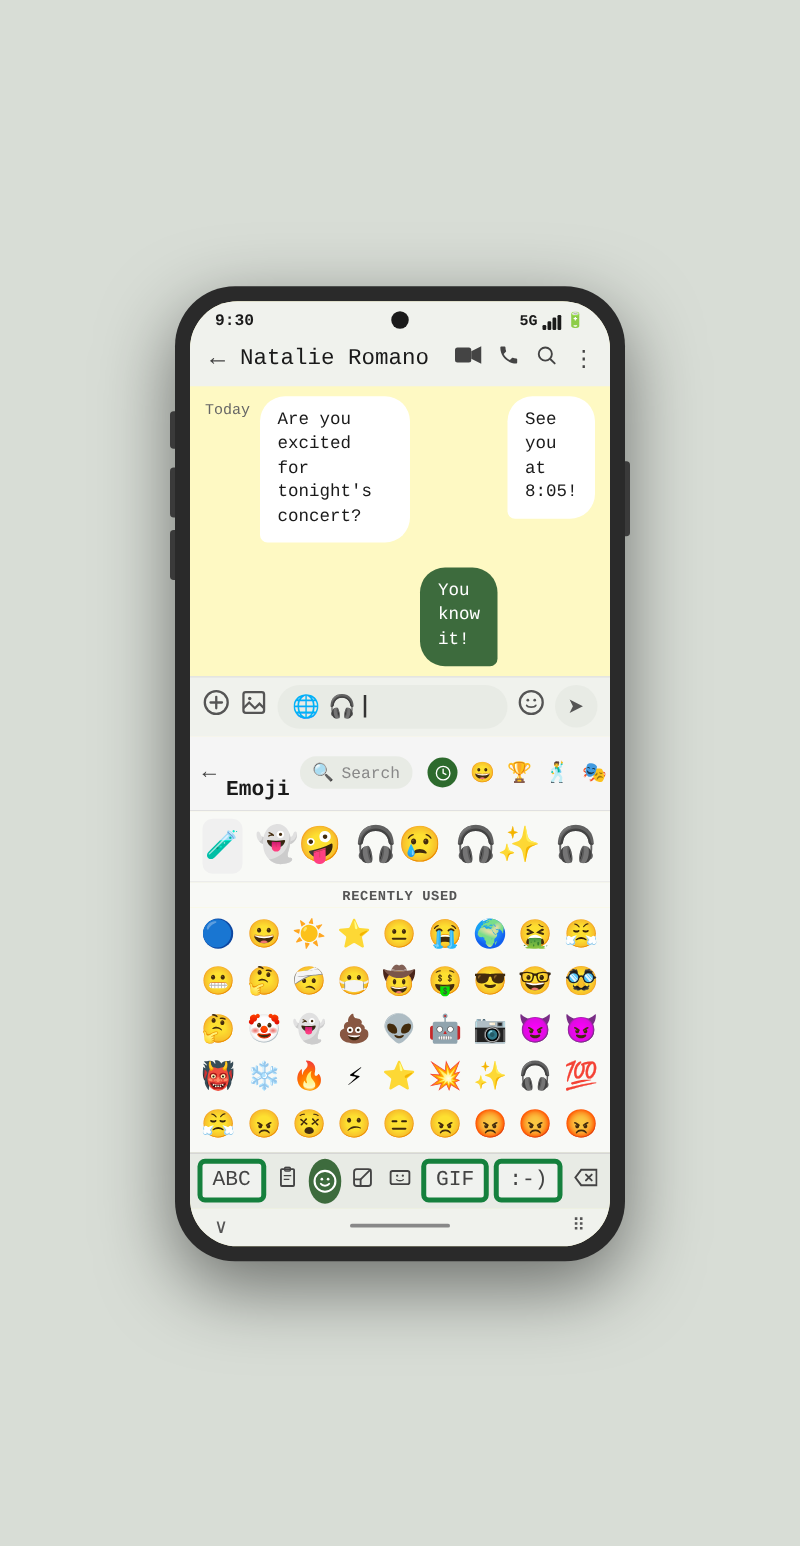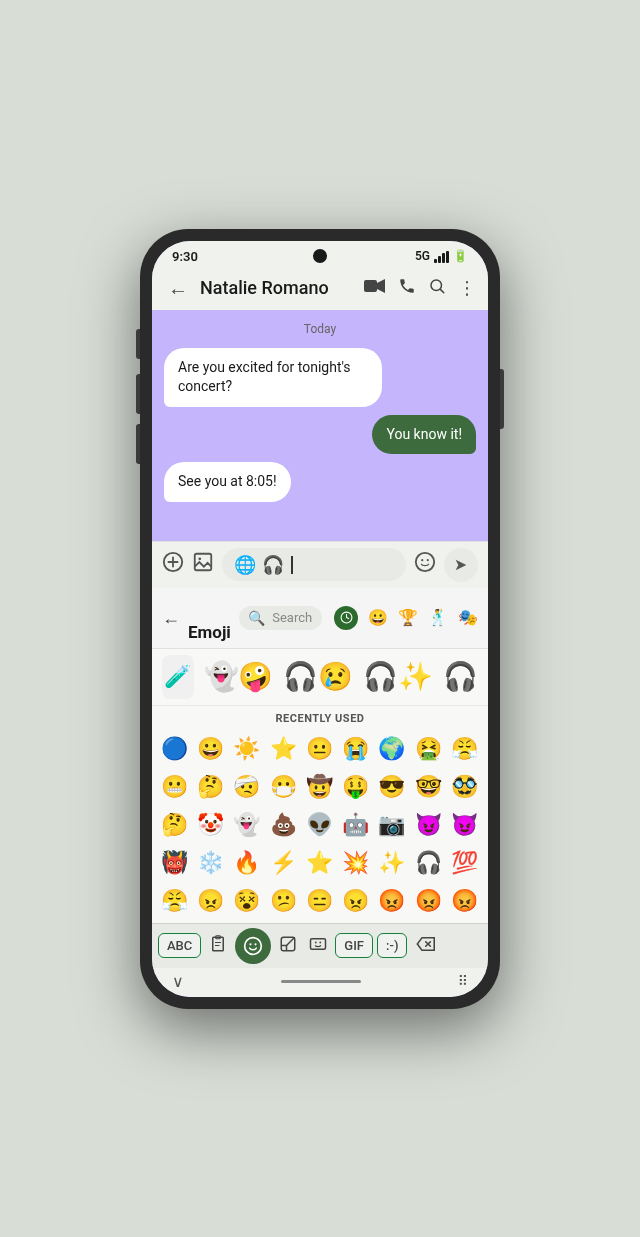--- a/index.html
+++ b/index.html
@@ -16,25 +16,26 @@
       height: 780px;
       background: #2a2a2a;
       border-radius: 48px;
       padding: 12px;
       box-shadow: 0 20px 60px rgba(0,0,0,0.5);
       position: relative;
     }
     .phone-screen {
       width: 100%;
       height: 100%;
-      background: #c4b5fd;
+      background: #fef9c3;
       border-radius: 38px;
       overflow: hidden;
       display: flex;
       flex-direction: column;
+      font-family: Liberation Mono, monospace;
     }
     .status-bar {
       display: flex;
       justify-content: space-between;
       align-items: center;
       padding: 8px 20px 4px;
       background: #f0f2ed;
       position: relative;
     }
     .status-time {
@@ -102,21 +103,21 @@
       font-size: 18px;
       cursor: pointer;
     }
 
     
     .chat-area {
       flex: 1;
       padding: 8px 12px;
       overflow-y: auto;
       display: flex;
-      flex-direction: column;
+      flex-direction: row;
       gap: 8px;
     }
     .date-label {
       text-align: center;
       font-size: 12px;
       color: #666;
       margin: 4px 0;
     }
     .message-bubble {
       max-width: 70%;
@@ -285,27 +286,27 @@
     
     .keyboard-bottom {
       display: flex;
       align-items: center;
       padding: 4px 6px;
       background: #e8ebe5;
       border-top: 1px solid #d0d0d0;
       gap: 4px;
     }
     .kb-btn {
-      font-size: 13px;
+      font-size: 17px;
       color: #444;
       padding: 4px 8px;
       border-radius: 6px;
       cursor: pointer;
       background: #f0f2ef;
-      border: 1px solid #15803d;
+      border: 4px solid #15803d;
       font-weight: 500;
     }
     .kb-icon-btn {
       font-size: 18px;
       padding: 4px;
       cursor: pointer;
       color: #444;
     }
     .kb-emoji-btn {
       background: #3d6b3d;

